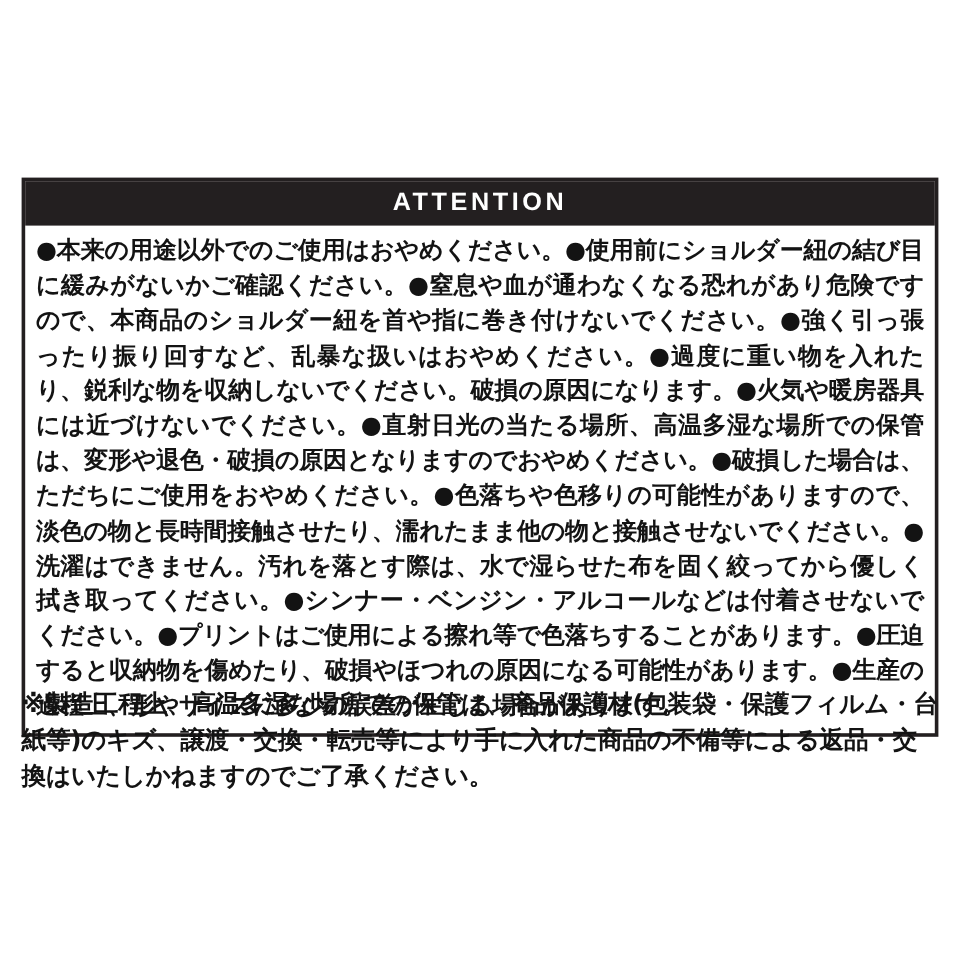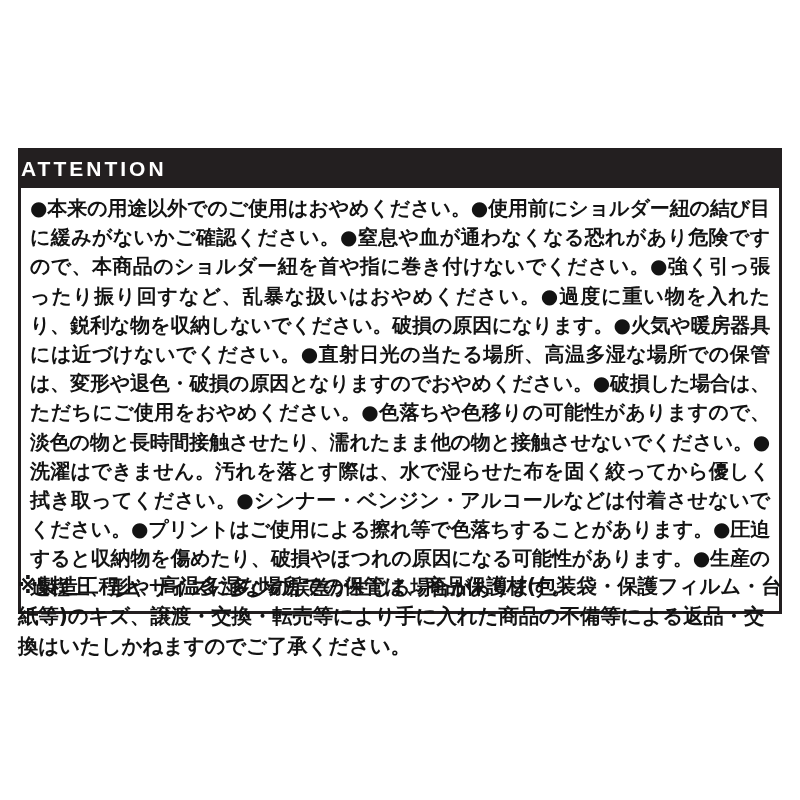--- a/index.html
+++ b/index.html
@@ -25,20 +25,21 @@
     left: 18px;
     top: 148px;
     width: 764px;
     border: 3px solid #231f20;
     box-sizing: border-box;
     background: #ffffff;
   }
   .notice-header {
     background: #231f20;
     color: #ffffff;
+    text-align: center;
     font-size: 21px;
     font-weight: bold;
     letter-spacing: 3px;
     line-height: 1.0;
     padding: 7px 0 9px 0;
   }
   .notice-body {
     padding: 6px 9px 8px 9px;
     font-size: 20px;
     line-height: 1.46;

